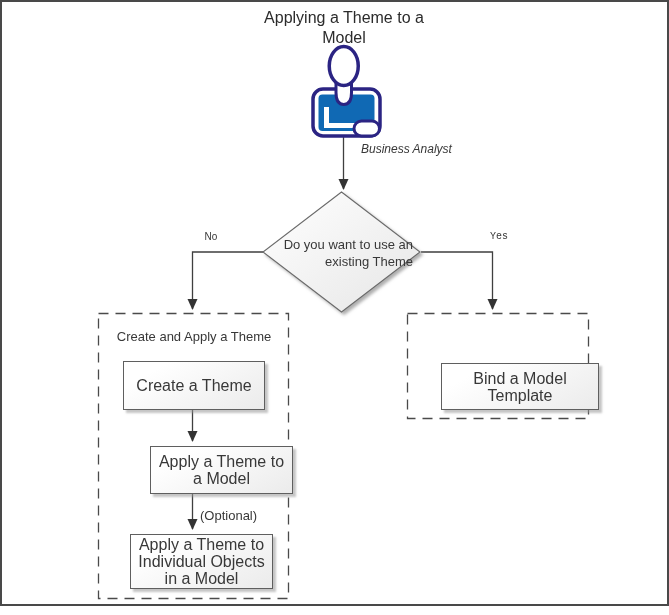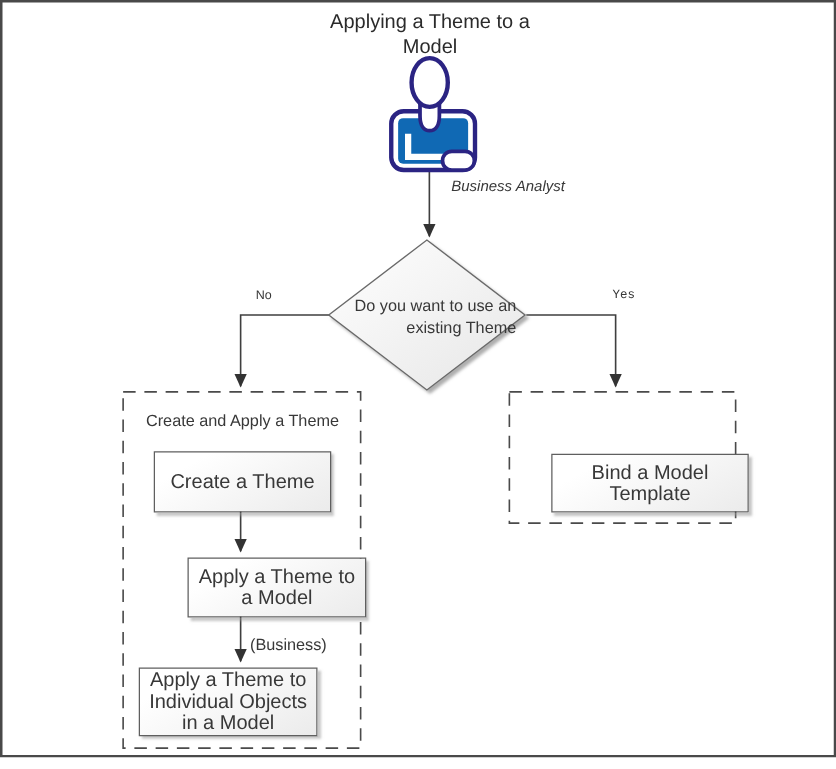--- a/index.html
+++ b/index.html
@@ -93,23 +93,23 @@
   <div class="abs group-title" style="left:97px;top:327px;width:190px;">Create and Apply a Theme</div>
 
   <div class="flow-box" style="left:121px;top:359px;width:142px;height:49px;">
     <span>Create a Theme</span>
   </div>
 
   <div class="flow-box" style="left:108px;top:444px;width:143px;height:48px;margin-left:40px;">
     <span>Apply a Theme to a Model</span>
   </div>
 
-  <div class="abs" style="left:198px;top:506px;font-size:13px;line-height:15px;">(Business)</div>
+  <div class="abs" style="left:198px;top:506px;font-size:13px;line-height:15px;">(Optional)</div>
 
-  <div class="flow-box" style="left:109px;top:532px;width:143px;height:55px;">
+  <div class="flow-box" style="left:128px;top:532px;width:143px;height:55px;">
     <span>Apply a Theme to Individual Objects in a Model</span>
   </div>
 
 
   <div class="flow-box" style="left:419px;top:361px;width:158px;height:47px;margin-left:20px;">
     <span>Bind a Model Template</span>
   </div>
 
 </div>
 

